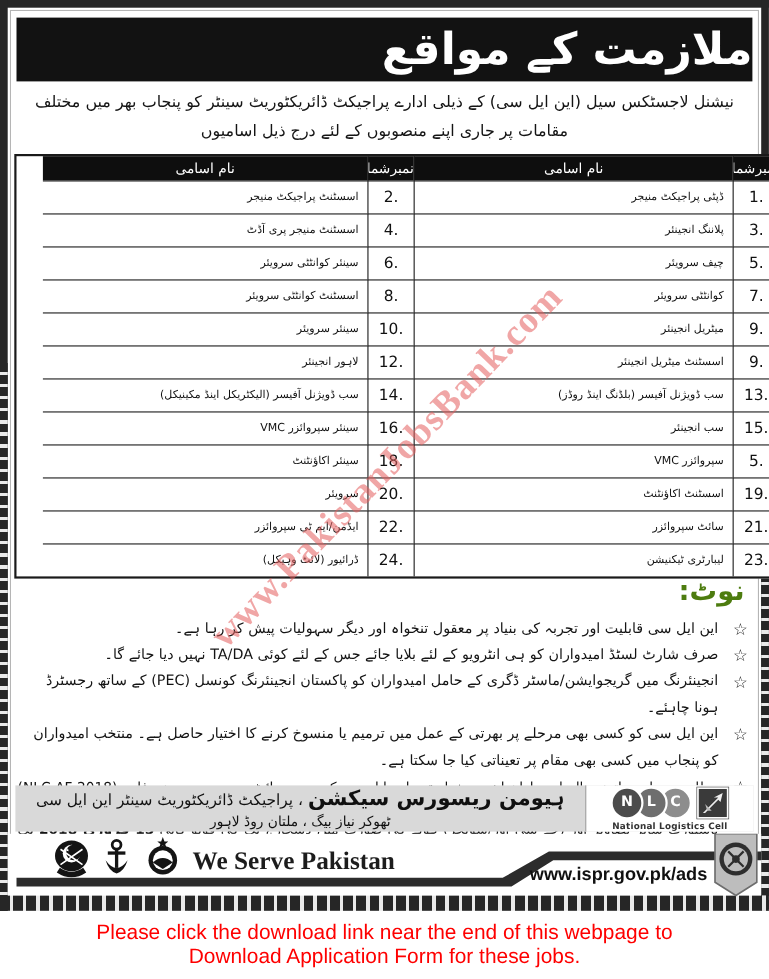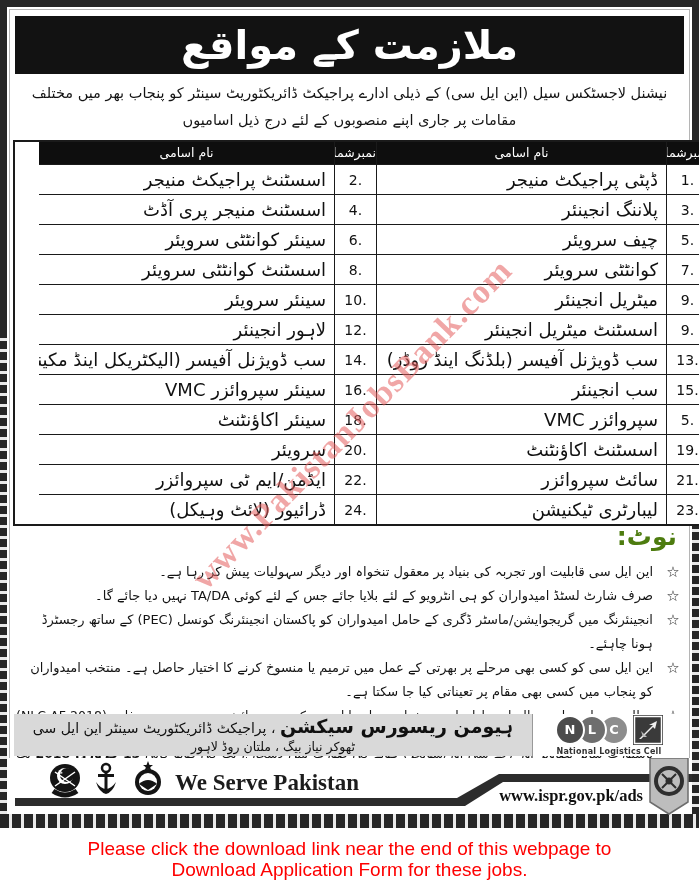--- a/index.html
+++ b/index.html
@@ -13,36 +13,36 @@
   .frame-bottom{position:absolute;left:0;top:814px;width:699px;height:14px;
     background:repeating-linear-gradient(to right,#262626 0 9px,#e9e9e9 9px 12px);}
   .frame-left.dash{top:330px;height:498px;
     background:repeating-linear-gradient(to bottom,#262626 0 8px,#e9e9e9 8px 11px);}
   .frame-right.dash{top:235px;height:593px;
     background:repeating-linear-gradient(to bottom,#262626 0 8px,#e9e9e9 8px 11px);}
   .inner-line{position:absolute;left:9px;top:9px;width:679px;height:802px;border:1px solid #b5b5b5;}
 
   
   .banner{position:absolute;left:15px;top:16px;width:669px;height:58px;background:#121212;
-    display:flex;align-items:center;justify-content:center;}
+    display:flex;align-items:center;justify-content:flex-end;}
   .banner .t{color:#fff;font-size:40px;font-weight:bold;direction:rtl;line-height:1;}
 
   
   .intro{position:absolute;left:16px;top:80px;width:667px;direction:rtl;
     font-size:14.5px;line-height:27px;color:#141414;text-align:center;}
 
   
   .jobs-table{position:absolute;left:13px;top:140px;width:673px;border:2px solid #1a1a1a;background:#fff;padding-left:24px;}
   .trow{display:grid;grid-template-columns:295px 42px 290px 42px;}
   .trow .cell{border-left:1px solid #1a1a1a;border-top:1px solid #1a1a1a;box-sizing:border-box;
     overflow:hidden;white-space:nowrap;}
   .trow .cell:first-child{border-left:none;}
   .thead .cell{border-top:none;background:#0e0e0e;color:#fff;height:22px;line-height:22px;
     font-size:12.5px;text-align:center;direction:rtl;}
-  .tbody .cell{height:30px;line-height:30px;font-size:18px;color:#111;}
+  .tbody .cell{height:30px;line-height:30px;font-size:10px;color:#111;}
   .cell.name{direction:rtl;text-align:right;padding:0 8px;}
   .cell.num{direction:ltr;text-align:center;font-size:14px;}
 
   
   .note-heading{position:absolute;right:22px;top:522px;direction:rtl;font-size:25px;font-weight:bold;color:#4d7c0f;}
   .notes{position:absolute;left:16px;top:560px;width:667px;direction:rtl;color:#141414;}
   .note-item{display:flex;gap:10px;font-size:13px;line-height:24px;}
   .note-item .star{font-size:15px;width:20px;text-align:center;color:#222;flex:0 0 auto;}
   .note-item .txt{flex:1;}
   .note-long{margin-top:2px;font-size:12.5px;line-height:19px;text-align:justify;}
@@ -67,21 +67,21 @@
   .nlc-circle.c3{background:#8d8d8d;margin-left:-8px;z-index:1;}
   .nlc-caption{font-size:8px;font-weight:bold;color:#333;margin-top:2px;letter-spacing:.2px;}
 
   
   .footer-band{position:absolute;left:7px;top:758px;width:685px;height:56px;background:#fff;}
   .emblems{position:absolute;left:40px;top:2px;display:flex;gap:10px;align-items:flex-end;}
   .motto{position:absolute;left:168px;top:12px;font-family:"Liberation Serif",serif;
     font-weight:bold;font-size:23px;color:#1c1c1c;}
   .bar-svg{position:absolute;left:0;top:0;width:685px;height:56px;}
   .ispr-url{position:absolute;right:49px;top:28px;font-size:16.5px;font-weight:bold;color:#101010;
-    font-family:Liberation Serif, serif;}
+    font-family:Liberation Sans, sans-serif;}
   .ispr-badge{position:absolute;right:2px;top:0px;}
 
   
   .watermark{position:absolute;left:42px;top:405px;width:620px;text-align:center;
     transform:rotate(-46deg);transform-origin:center;z-index:6;pointer-events:none;
     font-family:"Liberation Serif",serif;font-weight:bold;font-size:34px;letter-spacing:1px;
     color:rgba(228,92,92,0.55);}
 
   
   .notice{position:absolute;left:0;top:838px;width:699px;text-align:center;color:#fe0000;

